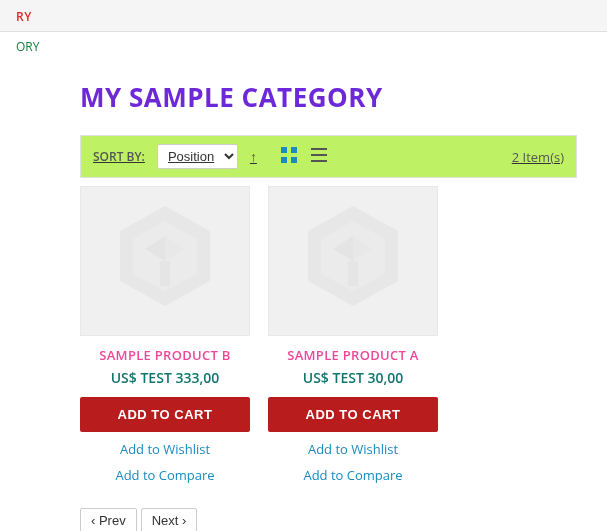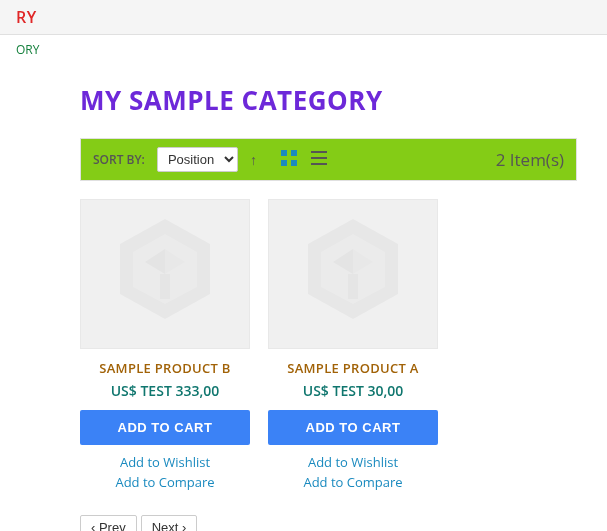--- a/index.html
+++ b/index.html
@@ -9,21 +9,21 @@
       color: #333;
       font-size: 14px;
     }
     .breadcrumb-bar {
       background: #f5f5f5;
       border-bottom: 1px solid #e0e0e0;
       padding: 6px 0 6px 16px;
     }
     .breadcrumb-bar span {
       color: #e02727;
-      font-size: 16px;
+      font-size: 12px;
       font-weight: 600;
       letter-spacing: 0.5px;
     }
     .breadcrumb-secondary {
       padding: 4px 0 4px 16px;
     }
     .breadcrumb-secondary span {
       color: #15803d;
       font-size: 12px;
     }
@@ -33,25 +33,26 @@
     .category-title {
       font-size: 26px;
       font-weight: 700;
       color: #6d28d9;
       margin-bottom: 20px;
       letter-spacing: 0.5px;
     }
     .toolbar {
       display: flex;
       align-items: center;
-      background: #84cc16;
+      background: #bef264;
       border: 1px solid #e0e0e0;
       padding: 8px 12px;
-      margin-bottom: 18px;
+      margin-bottom: 8px;
       justify-content: space-between;
+      text-decoration: underline;
     }
     .toolbar-left {
       display: flex;
       align-items: center;
       gap: 8px;
     }
     .sort-label {
       font-size: 12px;
       font-weight: 600;
       color: #555;
@@ -85,21 +86,21 @@
       border: none;
       cursor: pointer;
       color: #555;
       font-size: 16px;
       padding: 2px 4px;
     }
     .view-icon-btn.active {
       color: #1a8abf;
     }
     .toolbar-right {
-      font-size: 17px;
+      font-size: 13px;
       color: #555;
     }
     .product-grid {
       display: flex;
       flex-direction: row;
       gap: 18px;
     }
     .product-card {
       width: 170px;
       text-align: center;
@@ -113,49 +114,49 @@
       justify-content: center;
       margin-bottom: 10px;
       border: 1px solid #e8e8e8;
     }
     .product-image-wrap svg {
       opacity: 0.18;
     }
     .product-name {
       font-size: 13px;
       font-weight: 600;
-      color: #a16207;
+      color: #ec4899;
       margin-bottom: 4px;
       text-transform: uppercase;
       letter-spacing: 0.3px;
     }
     .product-price {
       color: #0f766e;
       font-size: 14px;
       font-weight: 600;
       margin-bottom: 10px;
     }
     .add-to-cart-btn {
-      background: #3b82f6;
+      background: #b91c1c;
       color: #fff;
       border: none;
       padding: 10px 20px;
       font-size: 13px;
       font-weight: 700;
       text-transform: uppercase;
       letter-spacing: 0.5px;
       cursor: pointer;
       width: 100%;
       border-radius: 2px;
       margin-bottom: 8px;
     }
     .product-links {
       display: flex;
       flex-direction: column;
-      gap: 2px;
+      gap: 8px;
     }
     .product-link {
       color: #1a8abf;
       font-size: 13px;
       text-decoration: none;
       cursor: pointer;
       background: none;
       border: none;
       padding: 0;
     }

